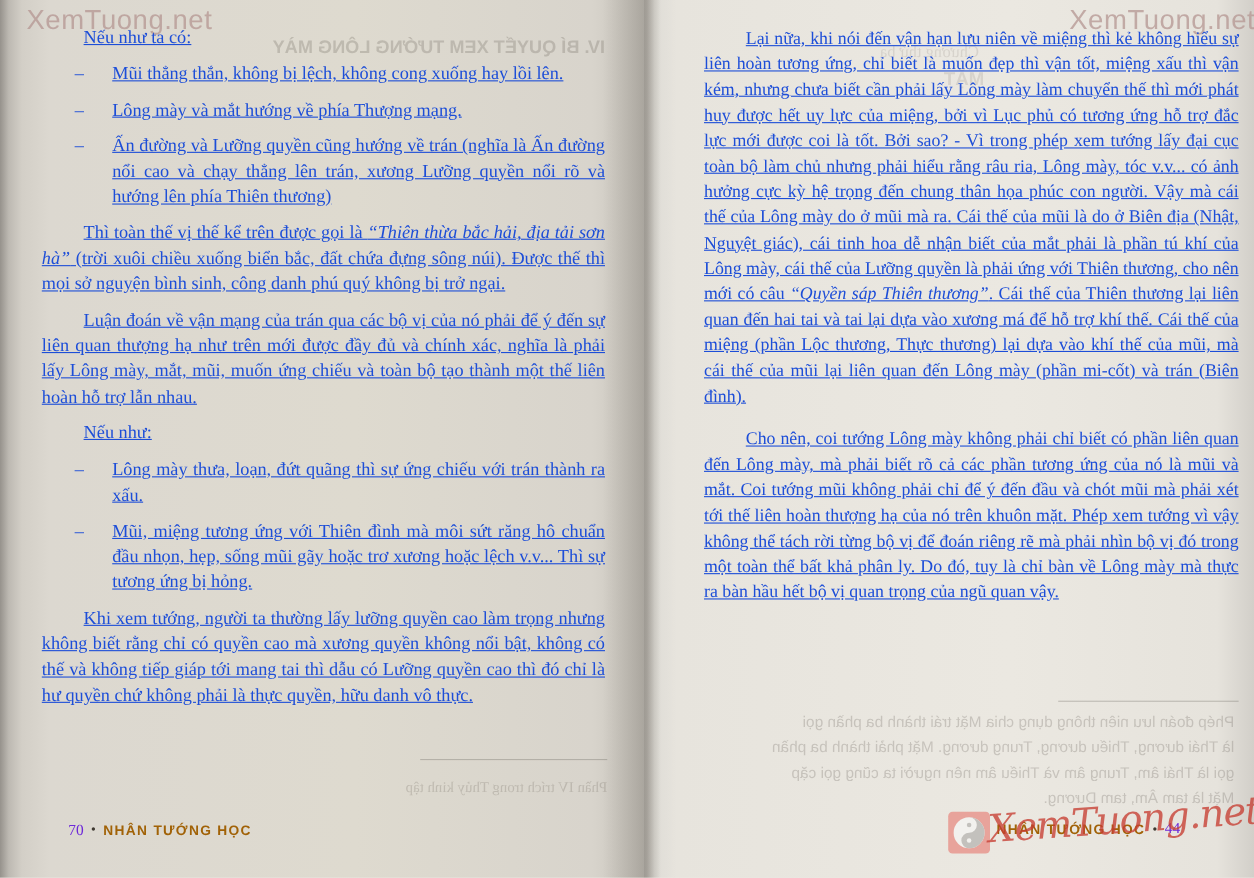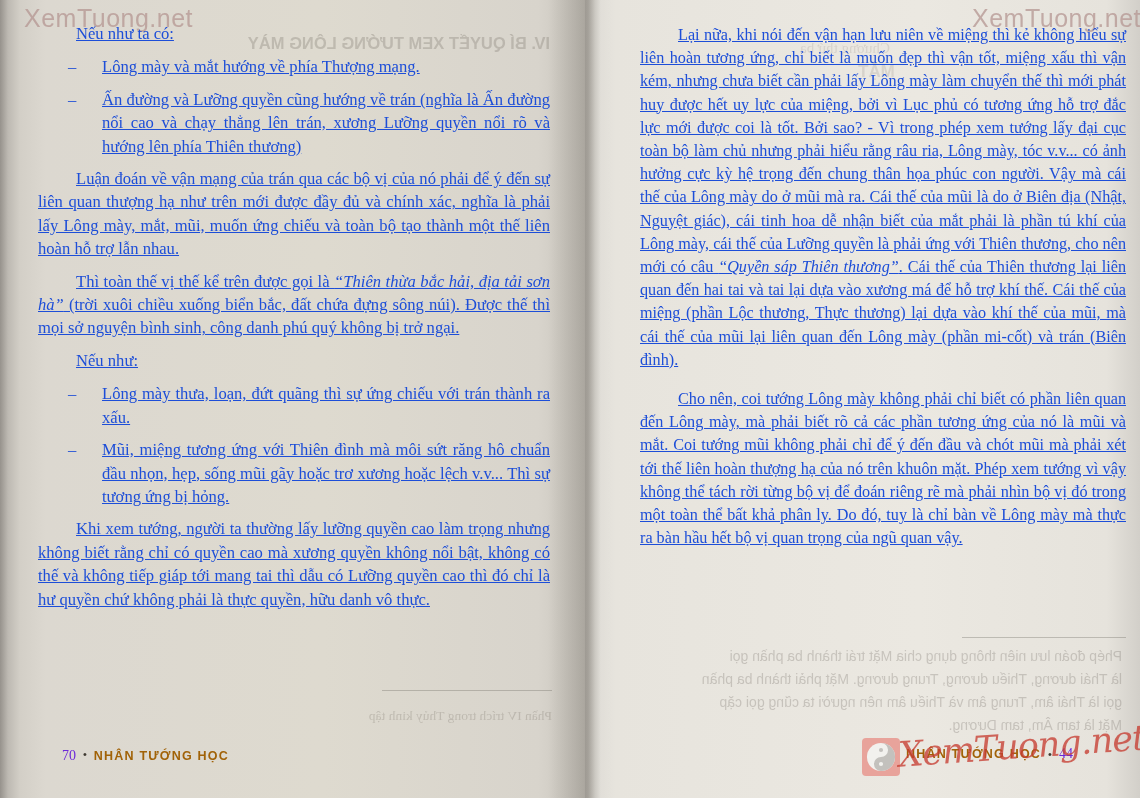--- a/index.html
+++ b/index.html
@@ -88,25 +88,26 @@
   <div class="bleed-fn-line" style="top:671px;">là Thái dương, Thiếu dương, Trung dương. Mặt phải thành ba phần</div>
   <div class="bleed-fn-line" style="top:694px;">gọi là Thái âm, Trung âm và Thiếu âm nên người ta cũng gọi cặp</div>
   <div class="bleed-fn-line" style="top:717px;">Mặt là tam Âm, tam Dương.</div>
 
   <div class="wm-top" id="wm-top-left">XemTuong.net</div>
   <div class="wm-top" id="wm-top-right">XemTuong.net</div>
 
   <div class="textcol" id="left-text">
     <p class="intro">Nếu như ta có:</p>
     <div class="blist">
+      <div class="bitem">Mũi thẳng thắn, không bị lệch, không cong xuống hay lồi lên.</div>
       <div class="bitem">Lông mày và mắt hướng về phía Thượng mạng.</div>
       <div class="bitem">Ấn đường và Lưỡng quyền cũng hướng về trán (nghĩa là Ấn đường nổi cao và chạy thẳng lên trán, xương Lưỡng quyền nổi rõ và hướng lên phía Thiên thương)</div>
     </div>
+    <p class="para"><span>Thì toàn thế vị thế kể trên được gọi là </span><span class="it">“Thiên thừa bắc hải, địa tải sơn hà”</span><span> (trời xuôi chiều xuống biển bắc, đất chứa đựng sông núi). Được thế thì mọi sở nguyện bình sinh, công danh phú quý không bị trở ngại.</span></p>
     <p class="para">Luận đoán về vận mạng của trán qua các bộ vị của nó phải để ý đến sự liên quan thượng hạ như trên mới được đầy đủ và chính xác, nghĩa là phải lấy Lông mày, mắt, mũi, muốn ứng chiếu và toàn bộ tạo thành một thế liên hoàn hỗ trợ lẫn nhau.</p>
-    <p class="para"><span>Thì toàn thế vị thế kể trên được gọi là </span><span class="it">“Thiên thừa bắc hải, địa tải sơn hà”</span><span> (trời xuôi chiều xuống biển bắc, đất chứa đựng sông núi). Được thế thì mọi sở nguyện bình sinh, công danh phú quý không bị trở ngại.</span></p>
     <p class="intro">Nếu như:</p>
     <div class="blist">
       <div class="bitem">Lông mày thưa, loạn, đứt quãng thì sự ứng chiếu với trán thành ra xấu.</div>
       <div class="bitem">Mũi, miệng tương ứng với Thiên đình mà môi sứt răng hô chuẩn đầu nhọn, hẹp, sống mũi gãy hoặc trơ xương hoặc lệch v.v... Thì sự tương ứng bị hỏng.</div>
     </div>
     <p class="para">Khi xem tướng, người ta thường lấy lưỡng quyền cao làm trọng nhưng không biết rằng chỉ có quyền cao mà xương quyền không nổi bật, không có thế và không tiếp giáp tới mang tai thì dẫu có Lưỡng quyền cao thì đó chỉ là hư quyền chứ không phải là thực quyền, hữu danh vô thực.</p>
   </div>
 
   <div class="textcol" id="right-text">
     <p class="para" style="margin-bottom:16px;"><span>Lại nữa, khi nói đến vận hạn lưu niên về miệng thì kẻ không hiểu sự liên hoàn tương ứng, chỉ biết là muốn đẹp thì vận tốt, miệng xấu thì vận kém, nhưng chưa biết cần phải lấy Lông mày làm chuyển thế thì mới phát huy được hết uy lực của miệng, bởi vì Lục phủ có tương ứng hỗ trợ đắc lực mới được coi là tốt. Bởi sao? - Vì trong phép xem tướng lấy đại cục toàn bộ làm chủ nhưng phải hiểu rằng râu ria, Lông mày, tóc v.v... có ảnh hưởng cực kỳ hệ trọng đến chung thân họa phúc con người. Vậy mà cái thế của Lông mày do ở mũi mà ra. Cái thế của mũi là do ở Biên địa (Nhật, Nguyệt giác), cái tinh hoa dễ nhận biết của mắt phải là phần tú khí của Lông mày, cái thế của Lưỡng quyền là phải ứng với Thiên thương, cho nên mới có câu </span><span class="it">“Quyền sáp Thiên thương”</span><span>. Cái thế của Thiên thương lại liên quan đến hai tai và tai lại dựa vào xương má để hỗ trợ khí thế. Cái thế của miệng (phần Lộc thương, Thực thương) lại dựa vào khí thế của mũi, mà cái thế của mũi lại liên quan đến Lông mày (phần mi-cốt) và trán (Biên đình).</span></p>

